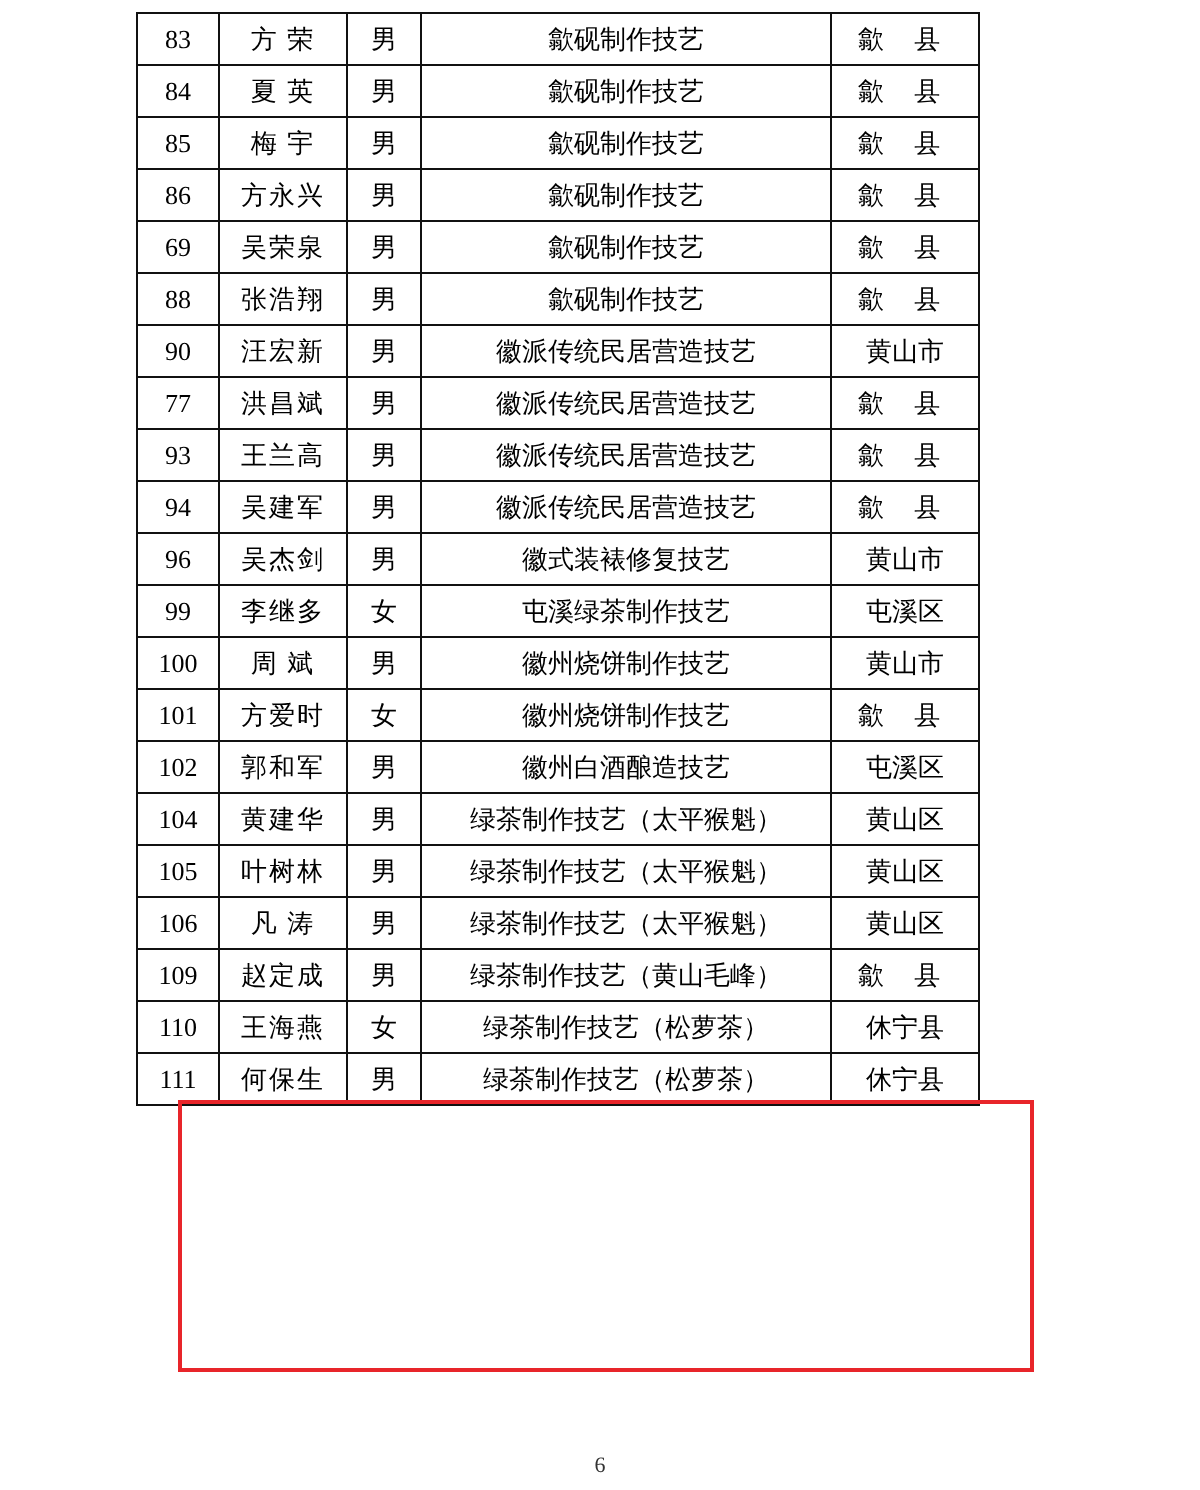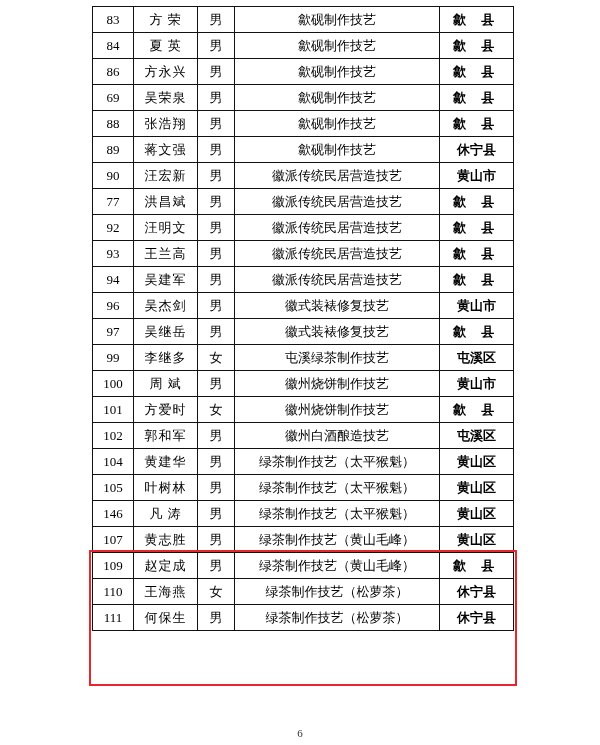--- a/index.html
+++ b/index.html
@@ -12,21 +12,21 @@
     height: 745px;
     font-family: "Liberation Serif", "DejaVu Serif", serif;
     color: #000000;
     overflow: hidden;
   }
   .page {
     position: relative;
     width: 600px;
     height: 745px;
     box-sizing: border-box;
-    padding: 6px 92px 0 92px;
+    padding: 6px 92px 0 68px;
   }
   table.roster {
     border-collapse: collapse;
     width: 416px;
     table-layout: fixed;
   }
   table.roster td {
     border: 1px solid #111111;
     height: 25px;
     line-height: 25px;
@@ -34,21 +34,21 @@
     vertical-align: middle;
     font-size: 13px;
     white-space: nowrap;
     overflow: hidden;
     padding: 0;
   }
   td.c-num   { width: 40px; font-size: 13.5px; }
   td.c-name  { width: 63px; letter-spacing: 1px; }
   td.c-sex   { width: 36px; }
   td.c-item  { width: 204px; font-size: 12.5px; }
-  td.c-area  { width: 73px; font-weight: bold; }
+  td.c-area  { width: 73px; }
   
   .sp2 { letter-spacing: 6px; padding-left: 6px; }
   .highlight-box {
     position: absolute;
     border: 2px solid #e8252a;
     box-sizing: border-box;
     pointer-events: none;
   }
   .page-number {
     position: absolute;
@@ -75,20 +75,27 @@
           <td class="c-area sp2">歙  县</td>
         </tr>
         <tr>
           <td class="c-num">84</td>
           <td class="c-name">夏  英</td>
           <td class="c-sex">男</td>
           <td class="c-item">歙砚制作技艺</td>
           <td class="c-area sp2">歙  县</td>
         </tr>
         <tr>
+          <td class="c-num">85</td>
+          <td class="c-name">梅  宇</td>
+          <td class="c-sex">男</td>
+          <td class="c-item">歙砚制作技艺</td>
+          <td class="c-area sp2">歙  县</td>
+        </tr>
+        <tr>
           <td class="c-num">86</td>
           <td class="c-name">方永兴</td>
           <td class="c-sex">男</td>
           <td class="c-item">歙砚制作技艺</td>
           <td class="c-area sp2">歙  县</td>
         </tr>
         <tr>
           <td class="c-num">69</td>
           <td class="c-name">吴荣泉</td>
           <td class="c-sex">男</td>
@@ -96,74 +103,53 @@
           <td class="c-area sp2">歙  县</td>
         </tr>
         <tr>
           <td class="c-num">88</td>
           <td class="c-name">张浩翔</td>
           <td class="c-sex">男</td>
           <td class="c-item">歙砚制作技艺</td>
           <td class="c-area sp2">歙  县</td>
         </tr>
         <tr>
-          <td class="c-num">89</td>
-          <td class="c-name">蒋文强</td>
-          <td class="c-sex">男</td>
-          <td class="c-item">歙砚制作技艺</td>
-          <td class="c-area">休宁县</td>
-        </tr>
-        <tr>
           <td class="c-num">90</td>
           <td class="c-name">汪宏新</td>
           <td class="c-sex">男</td>
           <td class="c-item">徽派传统民居营造技艺</td>
           <td class="c-area">黄山市</td>
         </tr>
         <tr>
           <td class="c-num">77</td>
           <td class="c-name">洪昌斌</td>
           <td class="c-sex">男</td>
           <td class="c-item">徽派传统民居营造技艺</td>
           <td class="c-area sp2">歙  县</td>
         </tr>
         <tr>
-          <td class="c-num">92</td>
-          <td class="c-name">汪明文</td>
-          <td class="c-sex">男</td>
-          <td class="c-item">徽派传统民居营造技艺</td>
-          <td class="c-area sp2">歙  县</td>
-        </tr>
-        <tr>
           <td class="c-num">93</td>
           <td class="c-name">王兰高</td>
           <td class="c-sex">男</td>
           <td class="c-item">徽派传统民居营造技艺</td>
           <td class="c-area sp2">歙  县</td>
         </tr>
         <tr>
           <td class="c-num">94</td>
           <td class="c-name">吴建军</td>
           <td class="c-sex">男</td>
           <td class="c-item">徽派传统民居营造技艺</td>
           <td class="c-area sp2">歙  县</td>
         </tr>
         <tr>
           <td class="c-num">96</td>
           <td class="c-name">吴杰剑</td>
           <td class="c-sex">男</td>
           <td class="c-item">徽式装裱修复技艺</td>
           <td class="c-area">黄山市</td>
-        </tr>
-        <tr>
-          <td class="c-num">97</td>
-          <td class="c-name">吴继岳</td>
-          <td class="c-sex">男</td>
-          <td class="c-item">徽式装裱修复技艺</td>
-          <td class="c-area sp2">歙  县</td>
         </tr>
         <tr>
           <td class="c-num">99</td>
           <td class="c-name">李继多</td>
           <td class="c-sex">女</td>
           <td class="c-item">屯溪绿茶制作技艺</td>
           <td class="c-area">屯溪区</td>
         </tr>
         <tr>
           <td class="c-num">100</td>
@@ -194,31 +180,24 @@
           <td class="c-area">黄山区</td>
         </tr>
         <tr>
           <td class="c-num">105</td>
           <td class="c-name">叶树林</td>
           <td class="c-sex">男</td>
           <td class="c-item">绿茶制作技艺（太平猴魁）</td>
           <td class="c-area">黄山区</td>
         </tr>
         <tr>
-          <td class="c-num">146</td>
+          <td class="c-num">106</td>
           <td class="c-name">凡  涛</td>
           <td class="c-sex">男</td>
           <td class="c-item">绿茶制作技艺（太平猴魁）</td>
-          <td class="c-area">黄山区</td>
-        </tr>
-        <tr>
-          <td class="c-num">107</td>
-          <td class="c-name">黄志胜</td>
-          <td class="c-sex">男</td>
-          <td class="c-item">绿茶制作技艺（黄山毛峰）</td>
           <td class="c-area">黄山区</td>
         </tr>
         <tr>
           <td class="c-num">109</td>
           <td class="c-name">赵定成</td>
           <td class="c-sex">男</td>
           <td class="c-item">绿茶制作技艺（黄山毛峰）</td>
           <td class="c-area sp2">歙  县</td>
         </tr>
         <tr>

